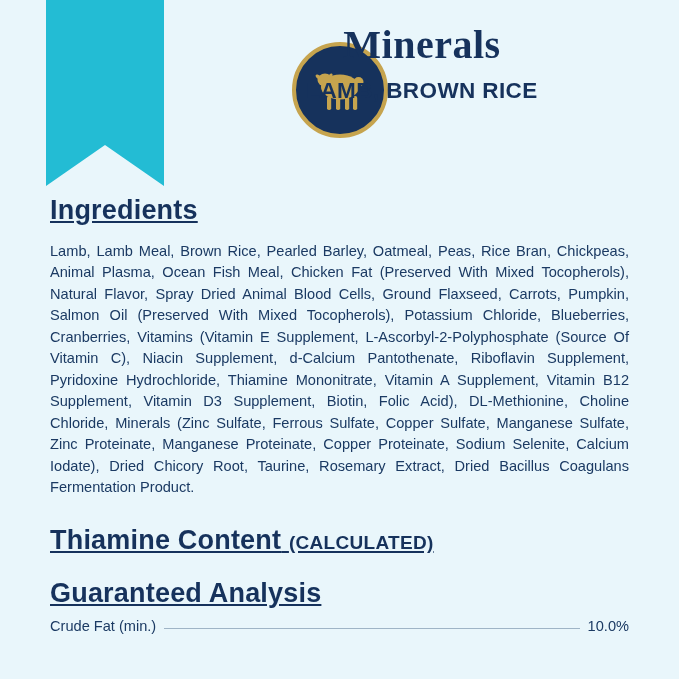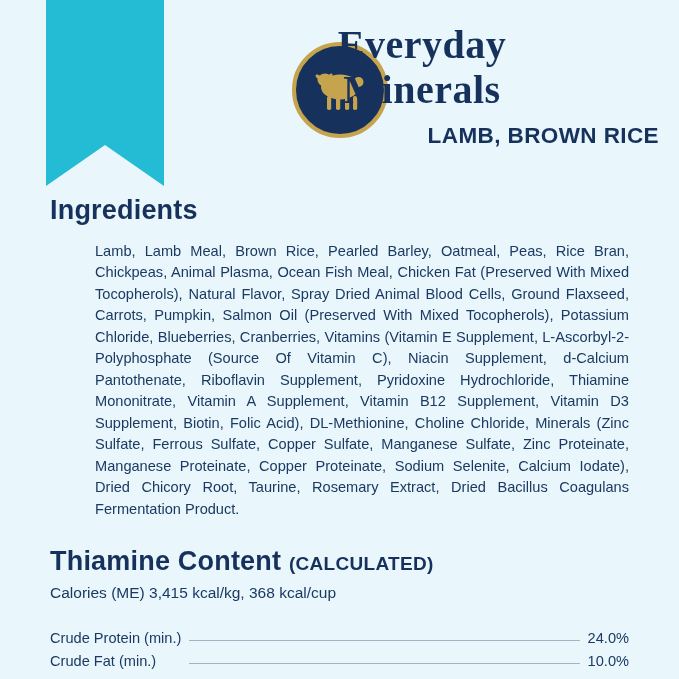--- a/index.html
+++ b/index.html
@@ -63,49 +63,48 @@
     color: #16325c;
   }
   .title-sub {
     margin-top: 10px;
     font-family: "Liberation Sans", sans-serif;
     font-weight: bold;
     font-size: 22.5px;
     line-height: 28px;
     letter-spacing: 0.4px;
     color: #16325c;
-    text-align: right;
   }
 
   
   .content {
     padding: 0 50px;
     box-sizing: border-box;
   }
   h2.section-heading {
     margin: 0;
     font-size: 27px;
     font-weight: bold;
     letter-spacing: 0.2px;
     color: #16325c;
+    text-decoration: underline;
   }
   h2.section-heading .small {
     font-size: 19px;
     letter-spacing: 0.3px;
     margin-top: 23px;
   }
   .ingredients-heading { margin-bottom: 11px; }
 
   .body-text {
     font-size: 14.6px;
     line-height: 21.5px;
     color: #1b3a63;
     text-align: justify;
     text-align-last: left;
-    margin-left: 45px;
   }
 
   .calorie-block { margin-top: 26px; }
   .calorie-line {
     margin-top: 5px;
     font-size: 15.5px;
     line-height: 22px;
     color: #1b3a63;
   }
 
@@ -156,54 +155,46 @@
           <rect x="27" y="30" width="4.2" height="13" rx="1.8"></rect>
           <rect x="36" y="30" width="4.2" height="13" rx="1.8"></rect>
           <rect x="44" y="29" width="4.2" height="14" rx="1.8"></rect>
           <circle cx="49.5" cy="15" r="5"></circle>
         </g>
       </svg>
     </span>
   </div>
   <div class="title-block">
     <div class="title-main">
-      <div>Everyday</div>
       <div>Minerals</div>
     </div>
     <div class="title-sub">
       <div>LAMB, BROWN RICE</div>
     </div>
   </div>
 </div>
 
 <div class="content">
 
   <section>
     <h2 class="section-heading ingredients-heading">Ingredients</h2>
     <p class="body-text">Lamb, Lamb Meal, Brown Rice, Pearled Barley, Oatmeal, Peas, Rice Bran, Chickpeas, Animal Plasma, Ocean Fish Meal, Chicken Fat (Preserved With Mixed Tocopherols), Natural Flavor, Spray Dried Animal Blood Cells, Ground Flaxseed, Carrots, Pumpkin, Salmon Oil (Preserved With Mixed Tocopherols), Potassium Chloride, Blueberries, Cranberries, Vitamins (Vitamin E Supplement, L-Ascorbyl-2-Polyphosphate (Source Of Vitamin C), Niacin Supplement, d-Calcium Pantothenate, Riboflavin Supplement, Pyridoxine Hydrochloride, Thiamine Mononitrate, Vitamin A Supplement, Vitamin B12 Supplement, Vitamin D3 Supplement, Biotin, Folic Acid), DL-Methionine, Choline Chloride, Minerals (Zinc Sulfate, Ferrous Sulfate, Copper Sulfate, Manganese Sulfate, Zinc Proteinate, Manganese Proteinate, Copper Proteinate, Sodium Selenite, Calcium Iodate), Dried Chicory Root, Taurine, Rosemary Extract, Dried Bacillus Coagulans Fermentation Product.</p>
   </section>
 
   <section class="calorie-block">
     <h2 class="section-heading">
       <span>Thiamine Content</span>
       <span class="small">(CALCULATED)</span>
     </h2>
-    <div class="calorie-line">Calories (ME) 3,415 kcal/kg, 368 kcal/cup</div>
   </section>
 
   <section class="ga-block">
+    <h2 class="section-heading">Guaranteed Analysis</h2>
     <table class="ga-table">
       <tbody>
-        <tr class="ga-row">
-          <td class="ga-label">Crude Protein (min.)</td>
-          <td class="ga-dots">
-              <span class="rule"></span>
-            </td>
-          <td class="ga-value">24.0%</td>
-        </tr>
         <tr class="ga-row">
           <td class="ga-label">Crude Fat (min.)</td>
           <td class="ga-dots">
               <span class="rule"></span>
             </td>
           <td class="ga-value">10.0%</td>
         </tr>
 
       </tbody>
     </table>

